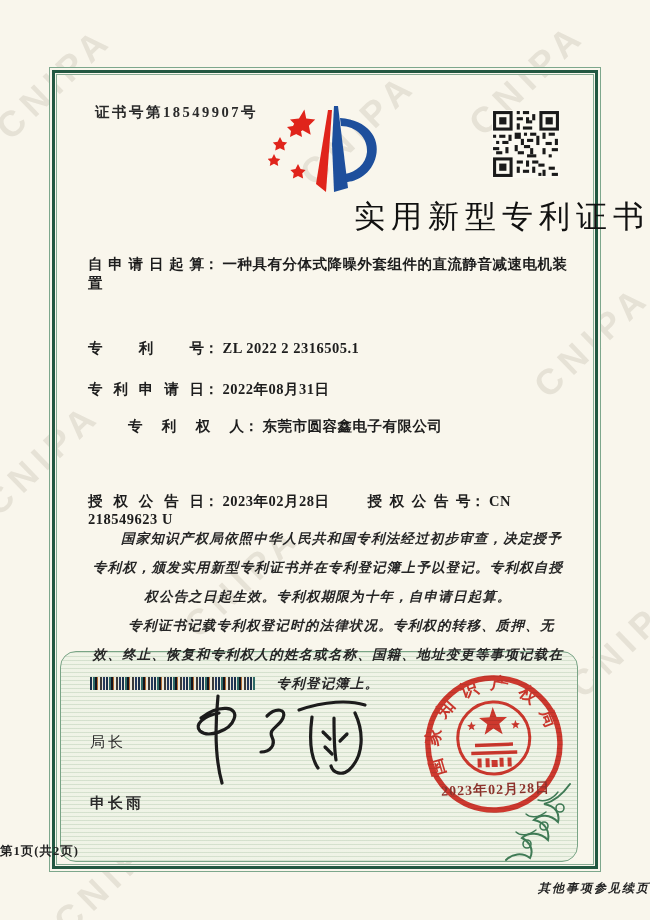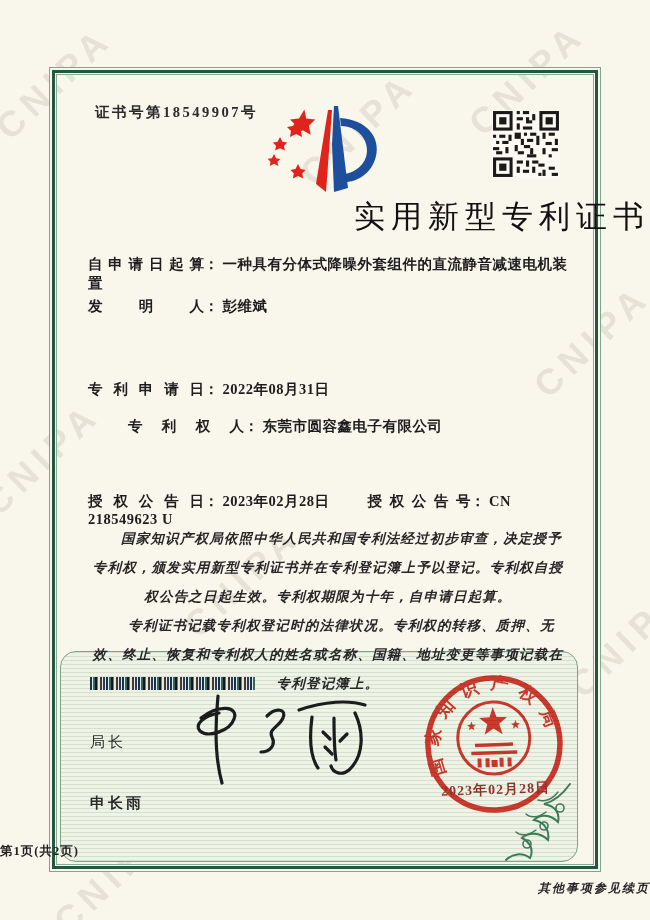--- a/index.html
+++ b/index.html
@@ -150,22 +150,22 @@
       <rect x="58" y="61" width="6" height="3"></rect>
         <rect x="45" y="61" width="3" height="3"></rect>
     </g>
   </svg>
 
   <div class="title">实用新型专利证书</div>
 
   <div class="row" style="top:255px;">
     <span class="lab">自申请日起算</span><span class="col">：</span><span class="val">一种具有分体式降噪外套组件的直流静音减速电机装置</span>
   </div>
-  <div class="row" style="top:297px;">
-    <span class="lab">发明人</span><span class="col">：</span><span class="val">彭维斌</span>
+  <div class="row" style="top:339px;">
+    <span class="lab">专利号</span><span class="col">：</span><span class="val">ZL 2022 2 2316505.1</span>
   </div>
   <div class="row" style="top:380px;">
     <span class="lab">专利申请日</span><span class="col">：</span><span class="val">2022年08月31日</span>
   </div>
   <div class="row" style="top:417px;margin-left:40px;">
     <span class="lab">专利权人</span><span class="col">：</span><span class="val">东莞市圆容鑫电子有限公司</span>
   </div>
   <div class="row" style="top:492px;">
     <span class="lab">授权公告日</span><span class="col">：</span><span class="val">2023年02月28日</span><span class="lab2">授权公告号</span><span class="col">：</span><span class="val">CN 218549623 U</span>
   </div>

